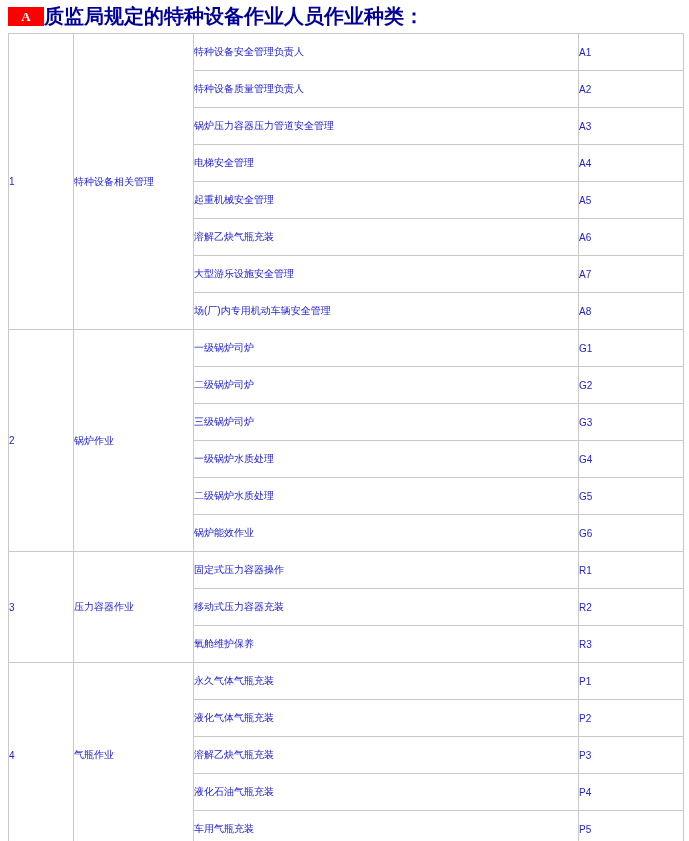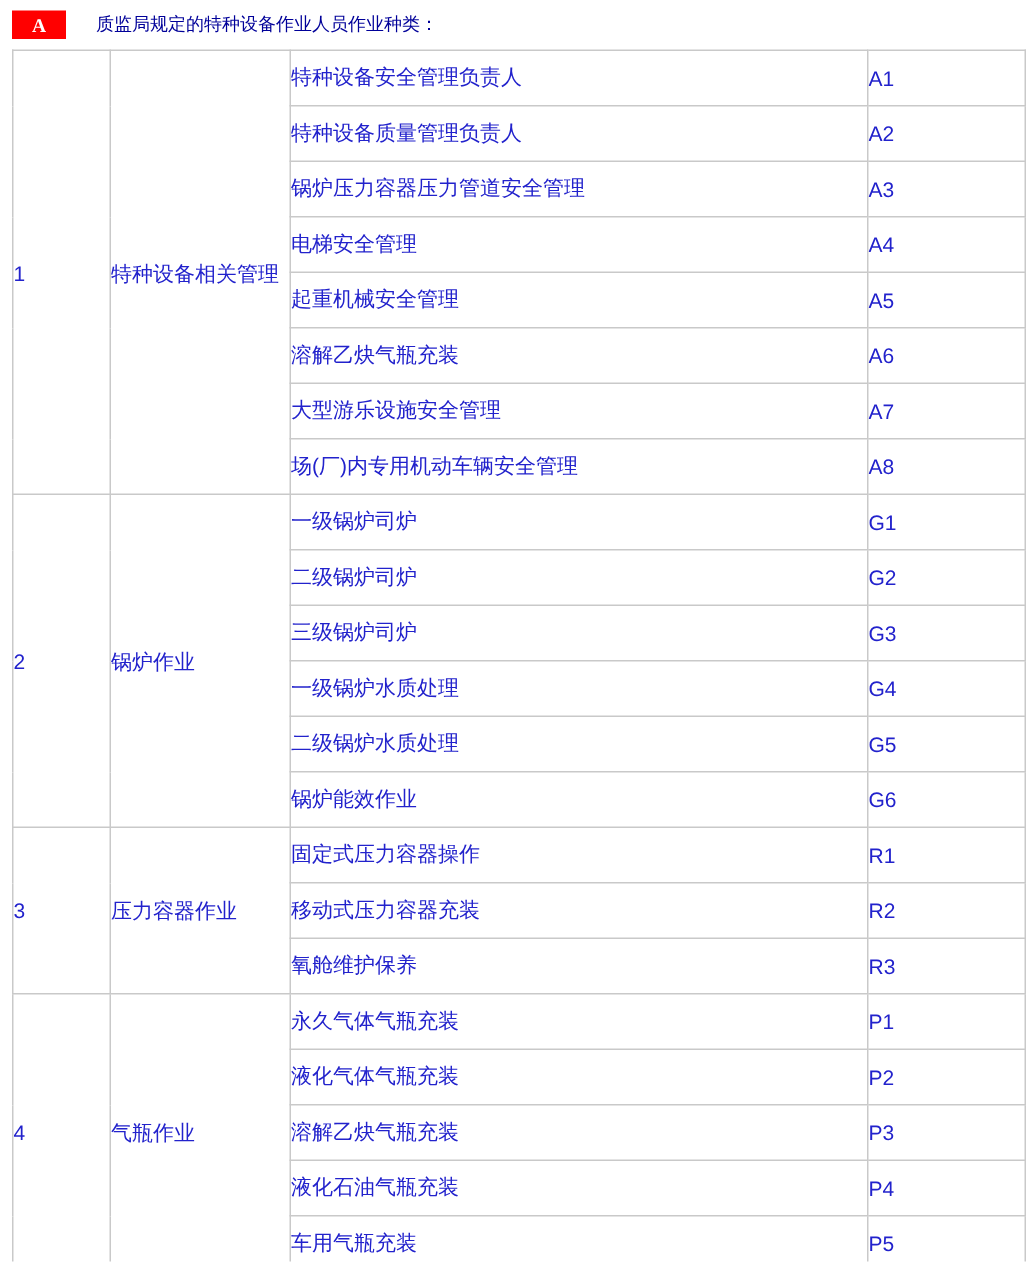--- a/index.html
+++ b/index.html
@@ -24,36 +24,36 @@
     width: 36px; height: 19px;
     background: var(--badge-bg, #ff0000);
     color: var(--badge-text, #ffffff);
     font-family: "Liberation Serif", serif;
     font-weight: bold;
     font-size: 13px; line-height: 19px;
     text-align: center;
     flex: 0 0 auto;
   }
   .title {
-    margin-left: 20px;
-    font-weight: normal;
-    font-size: 12px;
+    margin-left: 0;
+    font-weight: bold;
+    font-size: 20px;
     color: var(--title-text, #000099);
     white-space: nowrap;
   }
 
   table.job-table {
     border-collapse: collapse;
     table-layout: fixed;
     width: 675px;
   }
   table.job-table td {
     border: 1px solid var(--border, #c9c9c9);
     color: var(--cell-text, #2222cc);
-    font-size: 14px;
+    font-size: 10px;
     vertical-align: middle;
     padding: 0;
     overflow: hidden;
   }
   td.no   { padding-left: 13px; }
   td.cat  {
     padding: 0 10px 0 8px;
     text-align: justify;
     text-justify: inter-ideograph;
     line-height: 16px;

